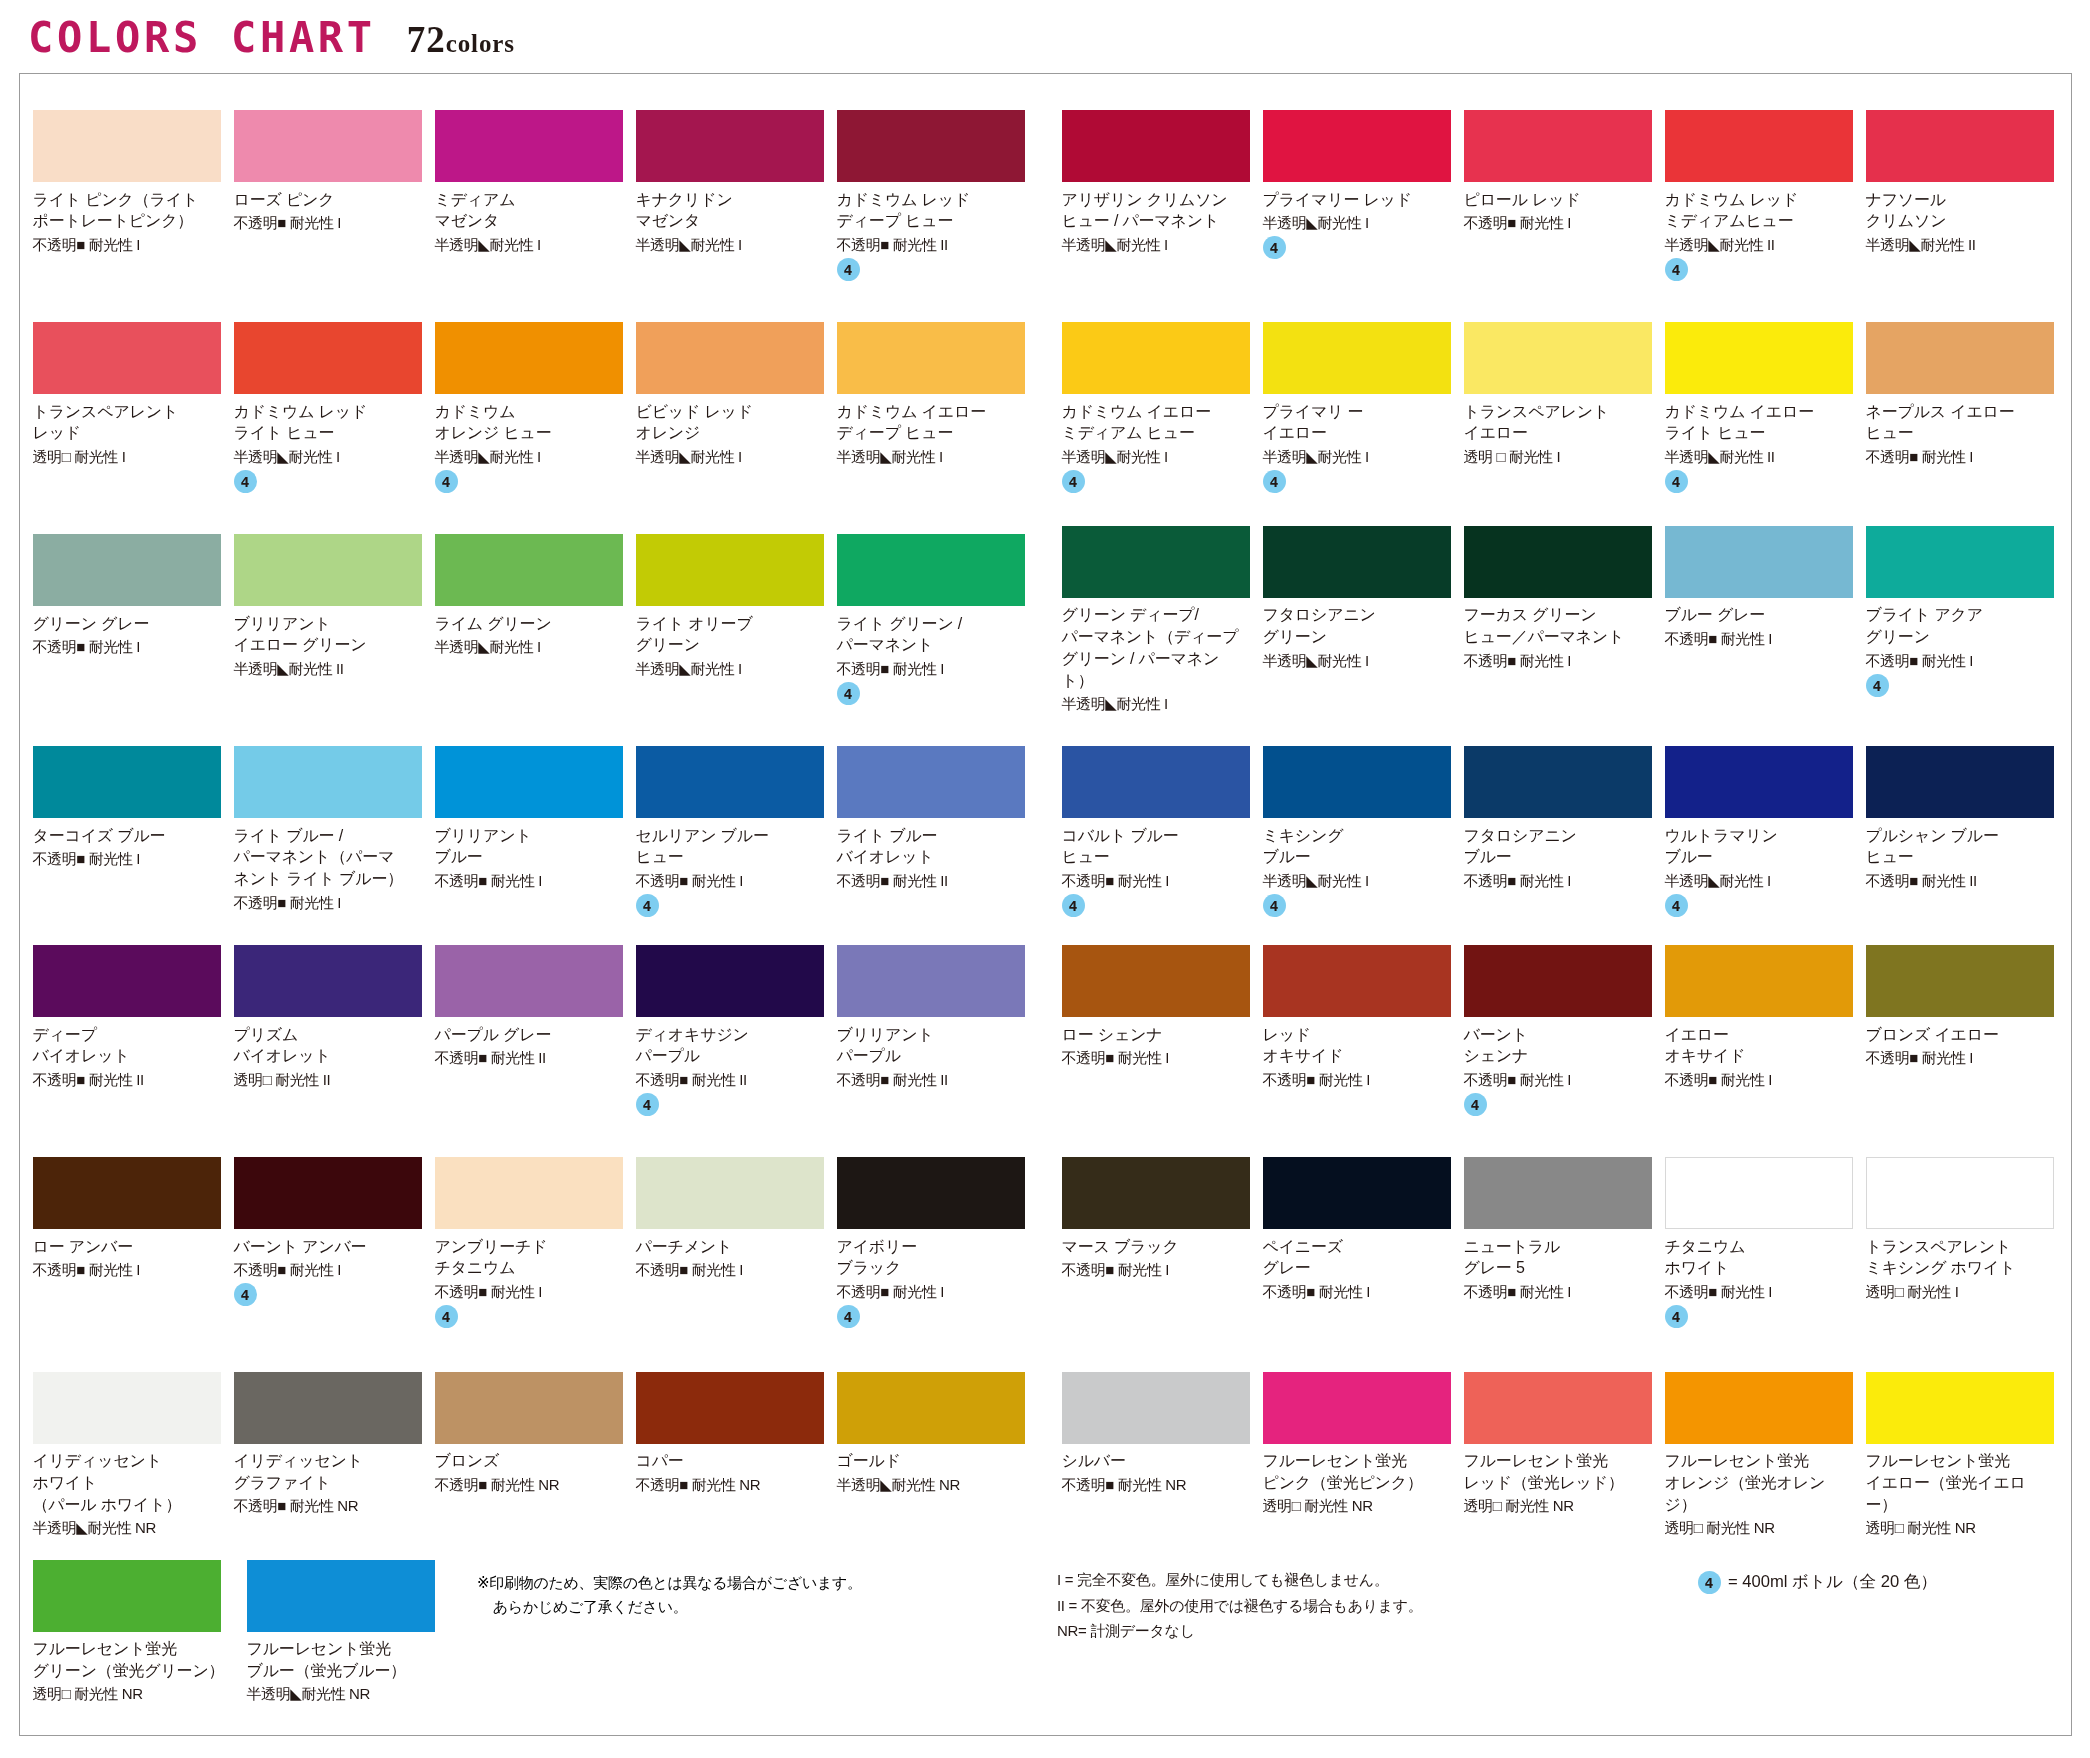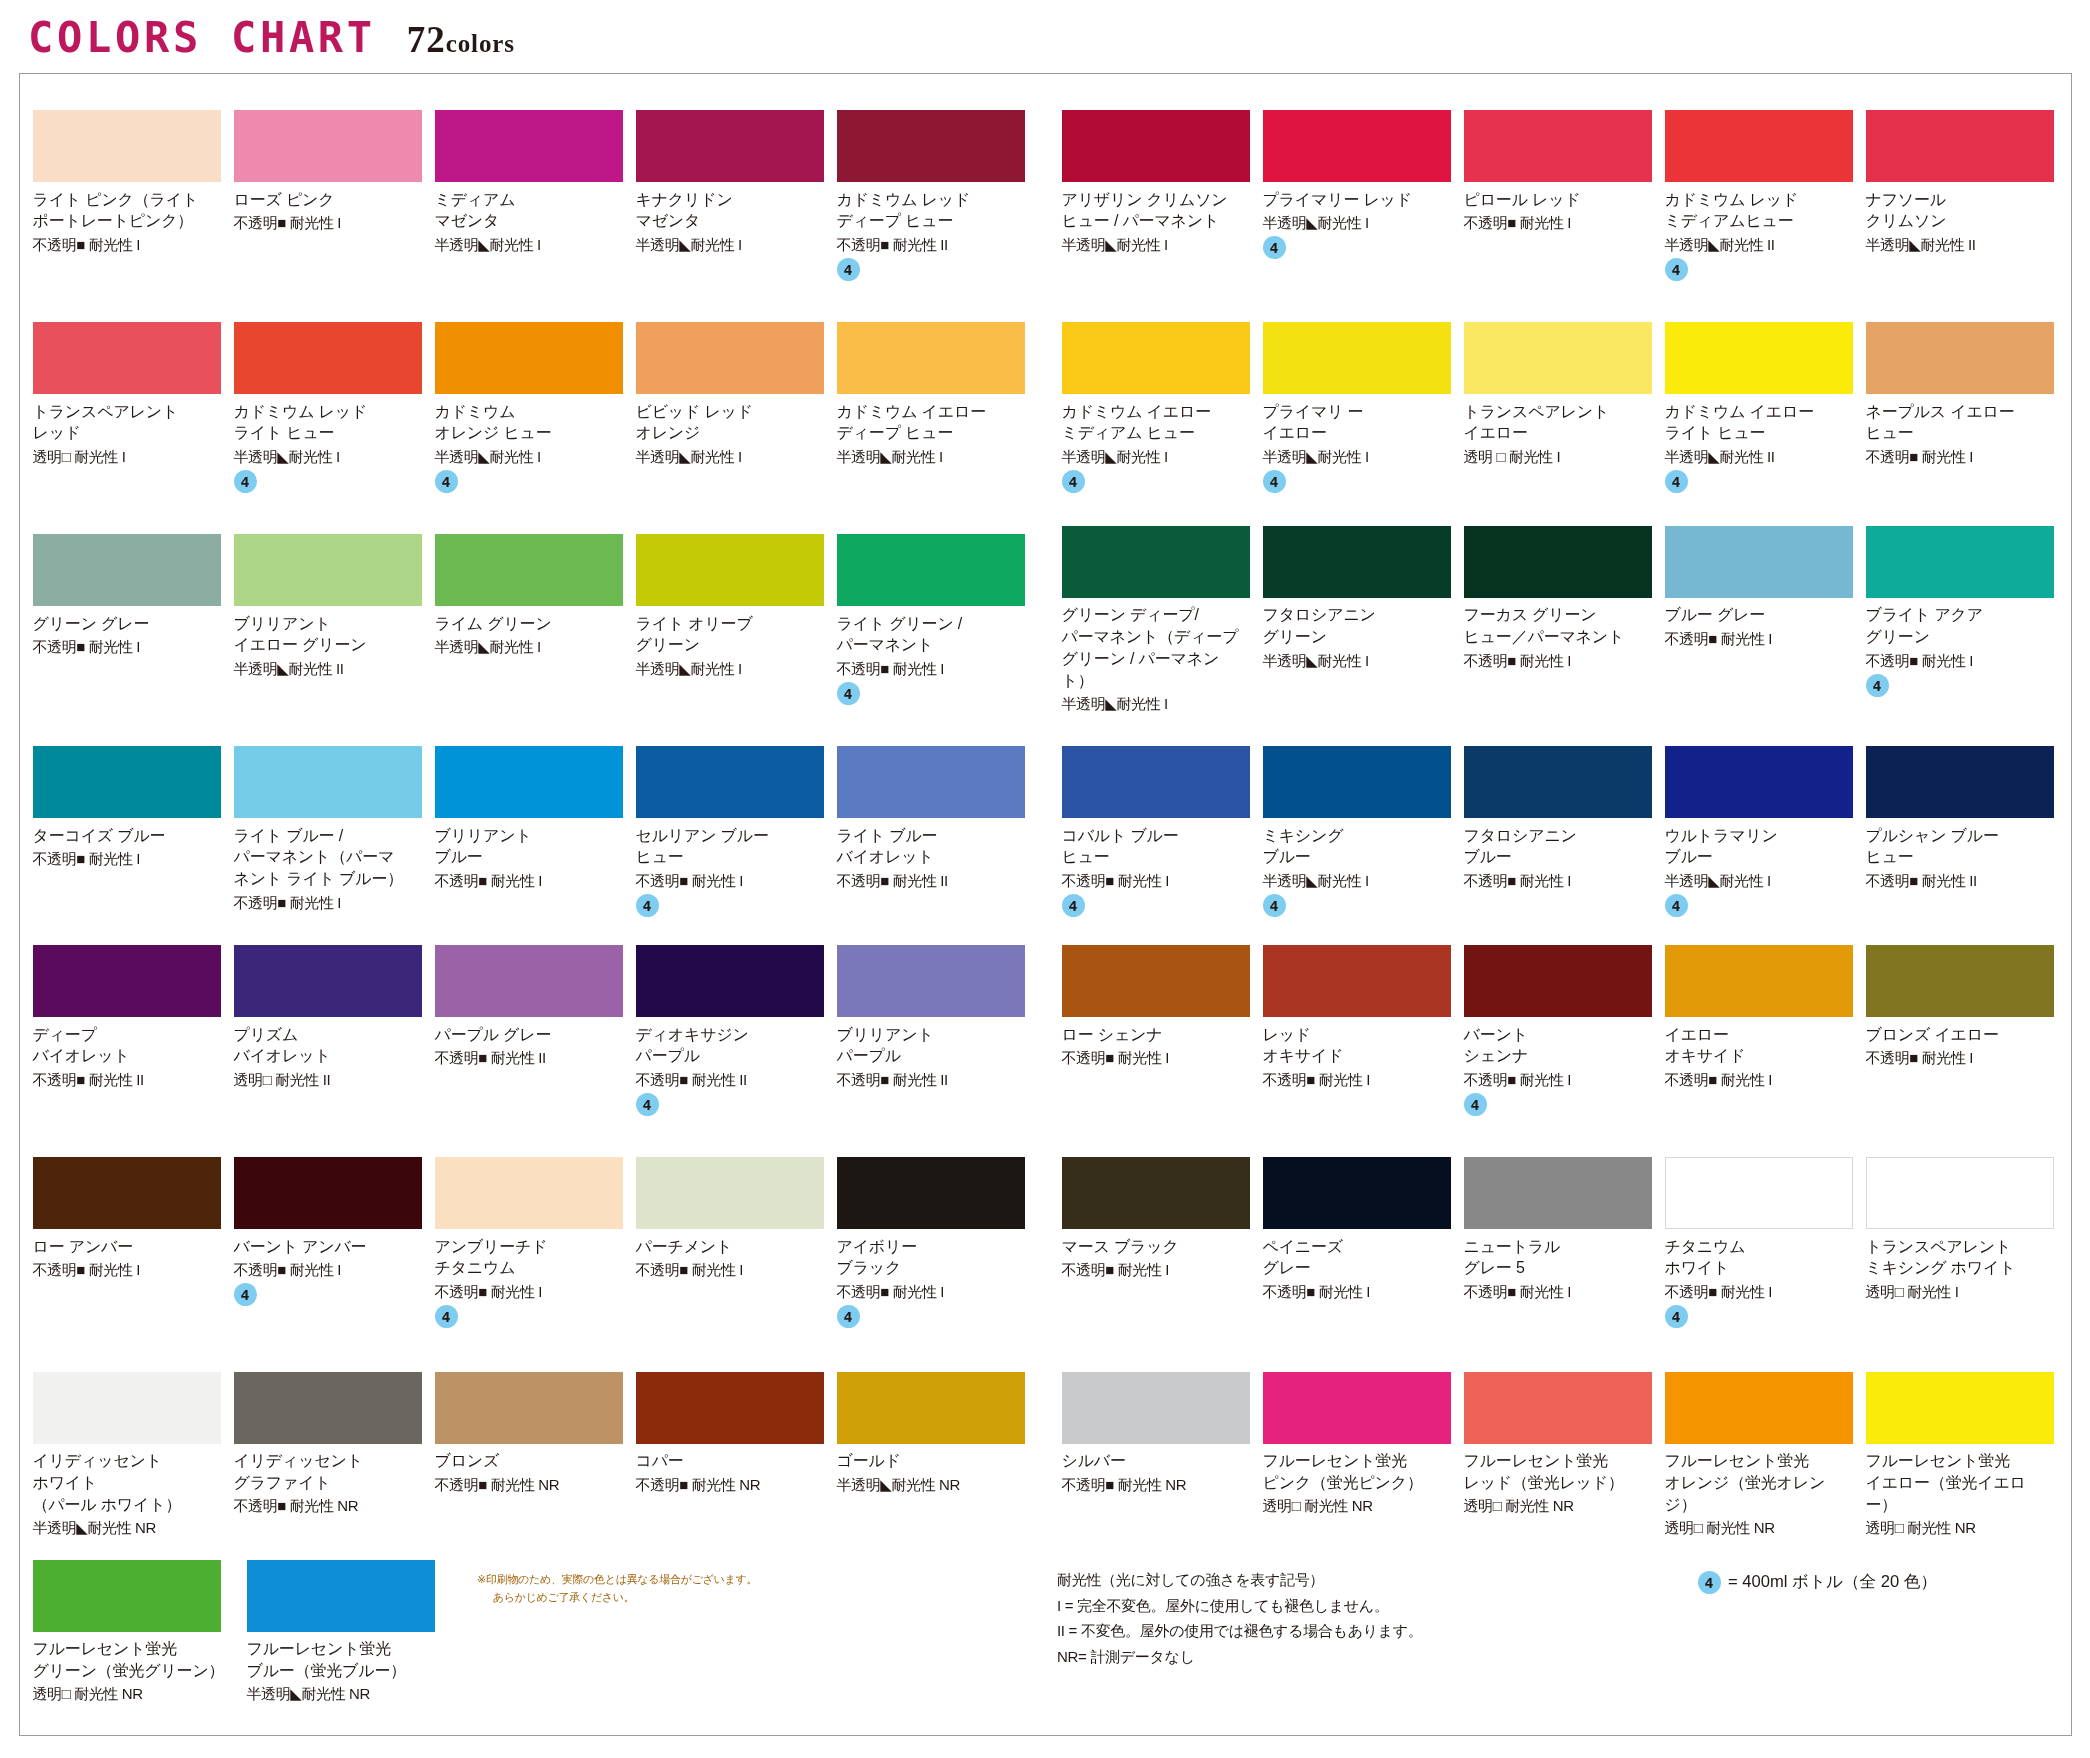--- a/index.html
+++ b/index.html
@@ -128,23 +128,23 @@
     display: flex;
   }
   .bottom-swatch-cell {
     width: 214px;
     flex: 0 0 214px;
     padding-right: 13px;
   }
   .notes {
     flex: 0 0 591px;
     padding: 11px 14.8px 0 16.6px;
-    font-size: 11px;
+    font-size: 15px;
     line-height: 1.62;
-    color: #a16207;
+    color: #000000;
     letter-spacing: -0.3px;
   }
   .notes p { margin: 0 0 13px 0; text-indent: 0; }
   .notes .ind { display: block; padding-left: 15.7px; }
   .legend {
     flex: 0 0 609px;
     padding: 7.4px 9.2px 0 5.5px;
     font-size: 15px;
     line-height: 1.7;
     color: #231815;
@@ -669,21 +669,20 @@
         </div>
 
       <div class="notes">
         <p>
           <span>※印刷物のため、実際の色とは異なる場合がございます。</span>
           <span class="ind">あらかじめご了承ください。</span>
         </p>
       </div>
 
       <div class="legend">
-        <p>耐光性（光に対しての強さを表す記号）</p>
         <p>I = 完全不変色。屋外に使用しても褪色しません。</p>
         <p>II = 不変色。屋外の使用では褪色する場合もあります。</p>
         <p>NR= 計測データなし</p>
       </div>
 
       <div class="bottle-note">
         <span class="badge">4</span>
         <span>= 400ml ボトル（全 20 色）</span>
       </div>
     </div>

